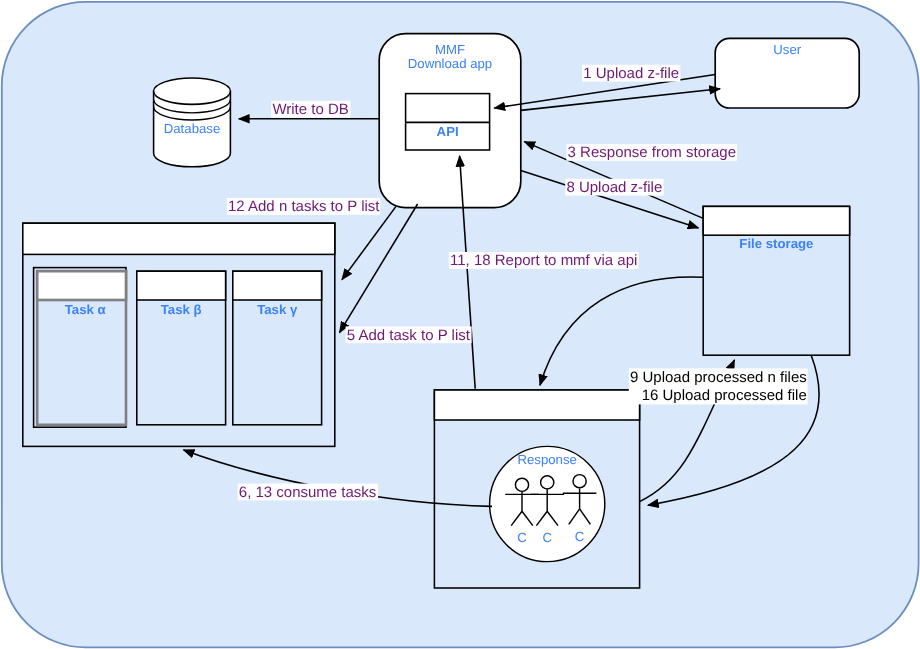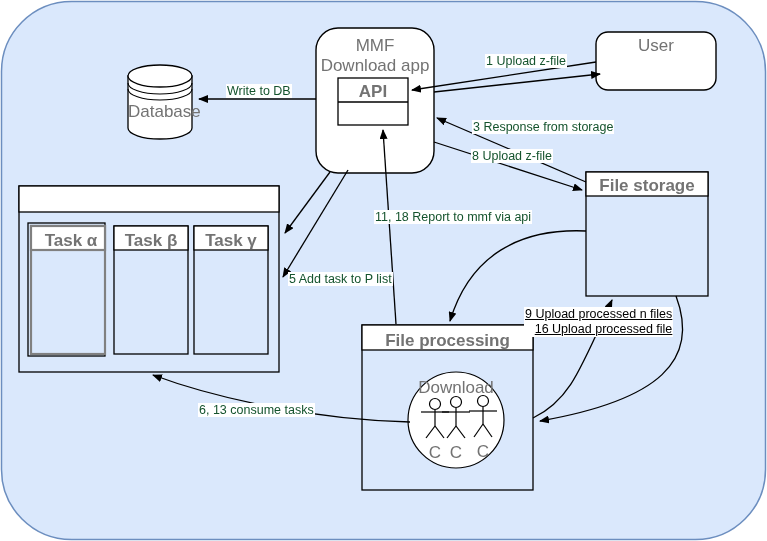--- a/index.html
+++ b/index.html
@@ -1,25 +1,25 @@
 <!DOCTYPE html>
 <html><head>
 <meta charset="utf-8">
 <style>
   html,body{margin:0;padding:0;background:#ffffff;}
   body{width:767px;height:541px;overflow:hidden;
        font-family:"Liberation Sans",sans-serif;color:#000000;}
   #stage{position:relative;width:767px;height:541px;}
   svg{position:absolute;left:0;top:0;}
   .lbl{position:absolute;background:#ffffff;font-size:12.5px;line-height:14px;
-       color:#14532d;white-space:nowrap;padding:0 1px;}
+       color:#701a75;white-space:nowrap;padding:0 1px;}
   .lbl2{position:absolute;background:#ffffff;font-size:12.5px;line-height:15px;
         color:#000;white-space:nowrap;text-align:right;padding:0 1px;}
-  .ttl{position:absolute;font-size:17px;color:#737373;white-space:nowrap;text-align:center;}
-  .bold{font-weight:bold;}
+  .ttl{position:absolute;font-size:11px;color:#3b82f6;white-space:nowrap;text-align:center;}
+  .bold{font-weight:bold;margin-top:22px;}
 </style>
 </head>
 <body>
 
 <div id="stage">
 
 <svg width="767" height="541">
   <defs>
     <marker id="ah" markerWidth="10" markerHeight="8" refX="9" refY="4" orient="auto" markerUnits="userSpaceOnUse">
       <path d="M0,0 L10,4 L0,8 z" fill="#000"></path>
@@ -122,35 +122,35 @@
 </svg>
 
 <div class="ttl" style="left:316px;top:36px;width:118px;">
   <div>MMF</div>
   <div>Download app</div>
 </div>
 <div class="ttl bold" style="left:338px;top:82px;width:70px;">API</div>
 <div class="ttl" style="left:596px;top:36px;width:120px;">User</div>
 <div class="ttl" style="left:128px;top:102px;width:64px;">Database</div>
 <div class="ttl bold" style="left:586px;top:176px;width:122px;">File storage</div>
-<div class="ttl bold" style="left:362px;top:331px;width:171px;">File processing</div>
-<div class="ttl" style="left:408px;top:378px;width:96px;">Download</div>
+<div class="ttl" style="left:408px;top:378px;width:96px;">Response</div>
 <div class="ttl" style="left:425px;top:443px;width:20px;">C</div>
 <div class="ttl" style="left:446px;top:443px;width:20px;">C</div>
 <div class="ttl" style="left:473px;top:442px;width:20px;">C</div>
 
 <div class="ttl bold" style="left:31px;top:231px;width:80px;">Task α</div>
 <div class="ttl bold" style="left:114px;top:231px;width:74px;">Task β</div>
 <div class="ttl bold" style="left:194px;top:231px;width:74px;">Task γ</div>
 
 <div class="lbl" style="left:226px;top:84px;">Write to DB</div>
 <div class="lbl" style="left:485px;top:54px;">1 Upload z-file</div>
 <div class="lbl" style="left:472px;top:120px;">3 Response from storage</div>
 <div class="lbl" style="left:471px;top:149px;">8 Upload z-file</div>
+<div class="lbl" style="left:189px;top:165px;">12 Add n tasks to P list</div>
 <div class="lbl" style="left:288px;top:235px;margin-top:37px;">5 Add task to P list</div>
 <div class="lbl" style="left:374px;top:210px;">11, 18 Report to mmf via api</div>
-<div class="lbl2" style="left:524px;top:307px;text-decoration:underline;">
+<div class="lbl2" style="left:524px;top:307px;">
   <div>9 Upload processed n files</div>
   <div>16 Upload processed file</div>
 </div>
 <div class="lbl" style="left:198px;top:403px;">6, 13 consume tasks</div>
 
 </div>
 
 </body></html>

